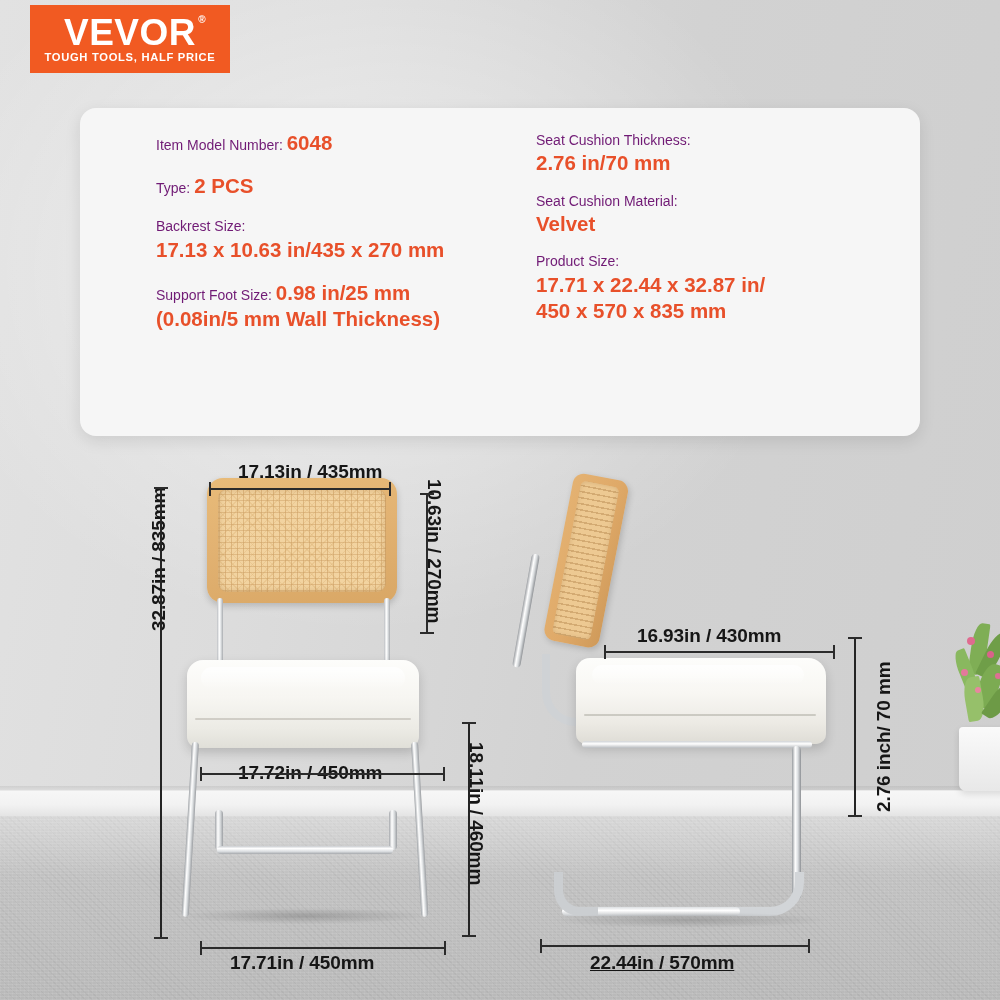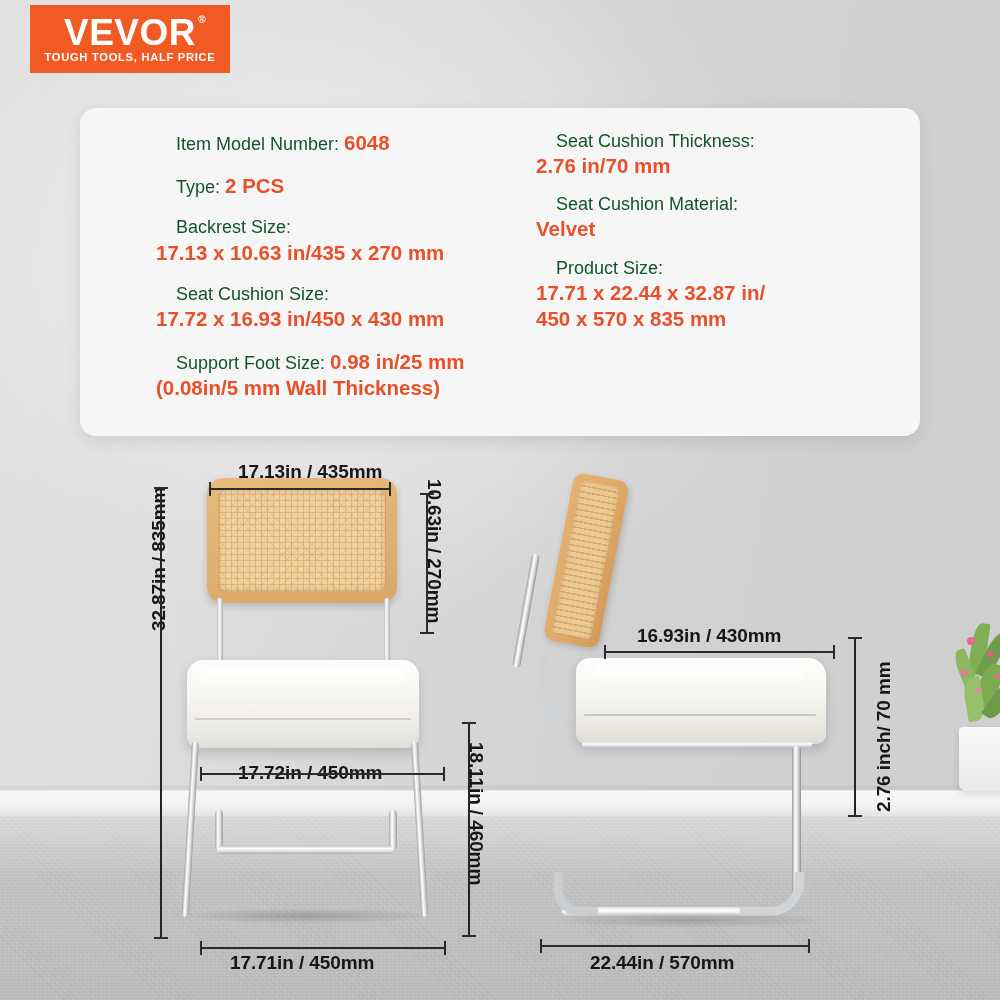--- a/index.html
+++ b/index.html
@@ -67,21 +67,21 @@
     position:absolute; left:80px; top:108px; width:840px; height:328px;
     background:#f6f6f6; border-radius:16px;
     box-shadow:0 5px 16px rgba(0,0,0,.10);
     display:flex; padding:22px 0 0 0;
   }
   .spec-col { padding:0 18px; }
   .spec-col.left  { width:430px; padding-left:76px; }
   .spec-col.right { width:410px; padding-left:26px; }
   .spec-row { margin-bottom:17px; line-height:1.28; }
   .spec-row.tight { margin-bottom:14px; }
-  .lbl { color:#14532d; font-size:18px; font-weight:400;margin-left:20px; }
+  .lbl { color:#701a75; font-size:14px; font-weight:400; }
   .val { color:#e8502a; font-size:20.5px; font-weight:bold; }
   .block .val { display:block; }
 
   
   .dim-label {
     position:absolute; color:#161616; font-weight:bold; font-size:19px;
     white-space:nowrap; letter-spacing:-.1px;
   }
   .dim-label.vert { transform-origin:left top; }
   .dline-h, .dline-v { position:absolute; background:#2b2b2b; }
@@ -259,24 +259,20 @@
     <div class="spec-col left">
       <div class="spec-row">
         <span class="lbl">Item Model Number: </span><span class="val">6048</span>
       </div>
       <div class="spec-row">
         <span class="lbl">Type: </span><span class="val">2 PCS</span>
       </div>
       <div class="spec-row block">
         <span class="lbl">Backrest Size:</span>
         <span class="val">17.13 x 10.63 in/435 x 270 mm</span>
-      </div>
-      <div class="spec-row block">
-        <span class="lbl">Seat Cushion Size:</span>
-        <span class="val">17.72 x 16.93 in/450 x 430 mm</span>
       </div>
       <div class="spec-row">
         <span class="lbl">Support Foot Size: </span><span class="val">0.98 in/25 mm</span>
         <span class="val" style="display:block">(0.08in/5 mm Wall Thickness)</span>
       </div>
     </div>
 
     <div class="spec-col right">
       <div class="spec-row block tight">
         <span class="lbl">Seat Cushion Thickness:</span>
@@ -378,18 +374,18 @@
   <div class="dim-label" style="left:637px;top:625px;">16.93in / 430mm</div>
   <div class="dline-h" style="left:604px;top:651px;width:231px;"></div>
   <div class="cap-v" style="left:604px;top:645px;"></div>
   <div class="cap-v" style="left:833px;top:645px;"></div>
 
   <div class="dim-label vert" style="left:873px;top:812px;transform:rotate(-90deg);">2.76 inch/ 70 mm</div>
   <div class="dline-thin-v" style="left:854px;top:637px;height:180px;"></div>
   <div class="cap-h" style="left:848px;top:637px;"></div>
   <div class="cap-h" style="left:848px;top:815px;"></div>
 
-  <div class="dim-label" style="left:590px;top:952px;">22.44in / 570mm</div>
+  <div class="dim-label" style="left:590px;top:952px;text-decoration:underline;">22.44in / 570mm</div>
   <div class="dline-h" style="left:540px;top:945px;width:270px;"></div>
   <div class="cap-v" style="left:540px;top:939px;"></div>
   <div class="cap-v" style="left:808px;top:939px;"></div>
 
 </div>
 
 </body></html>

